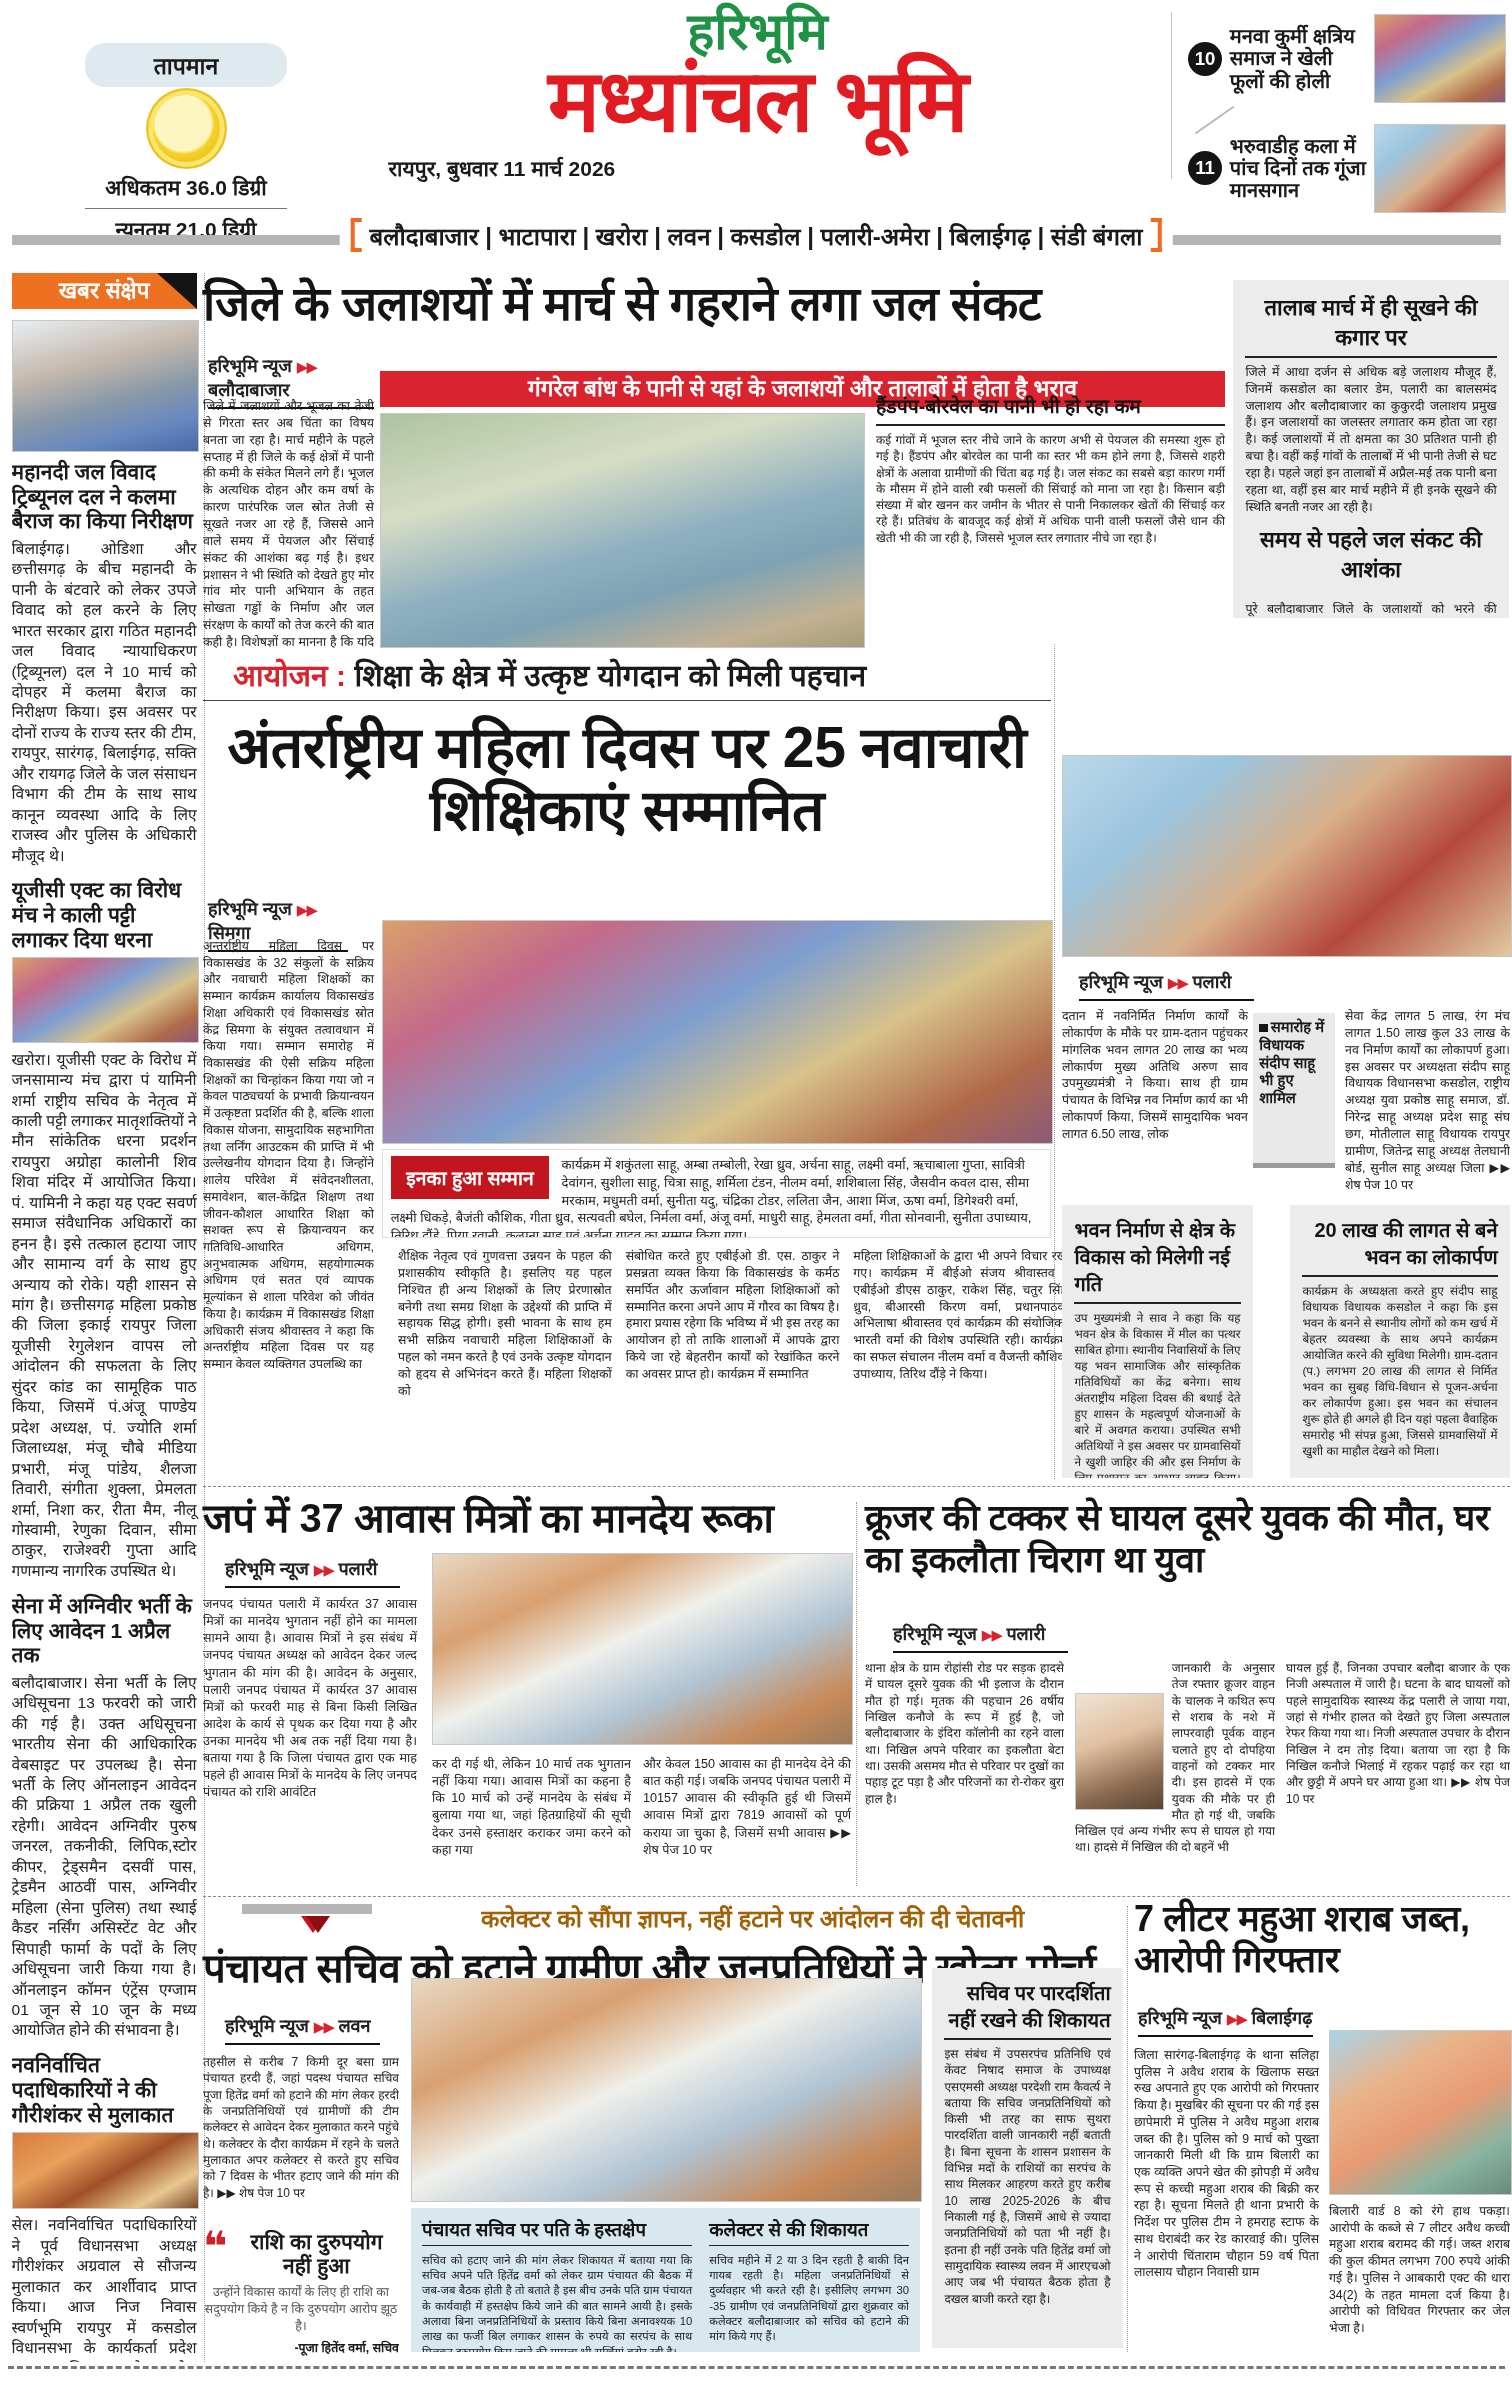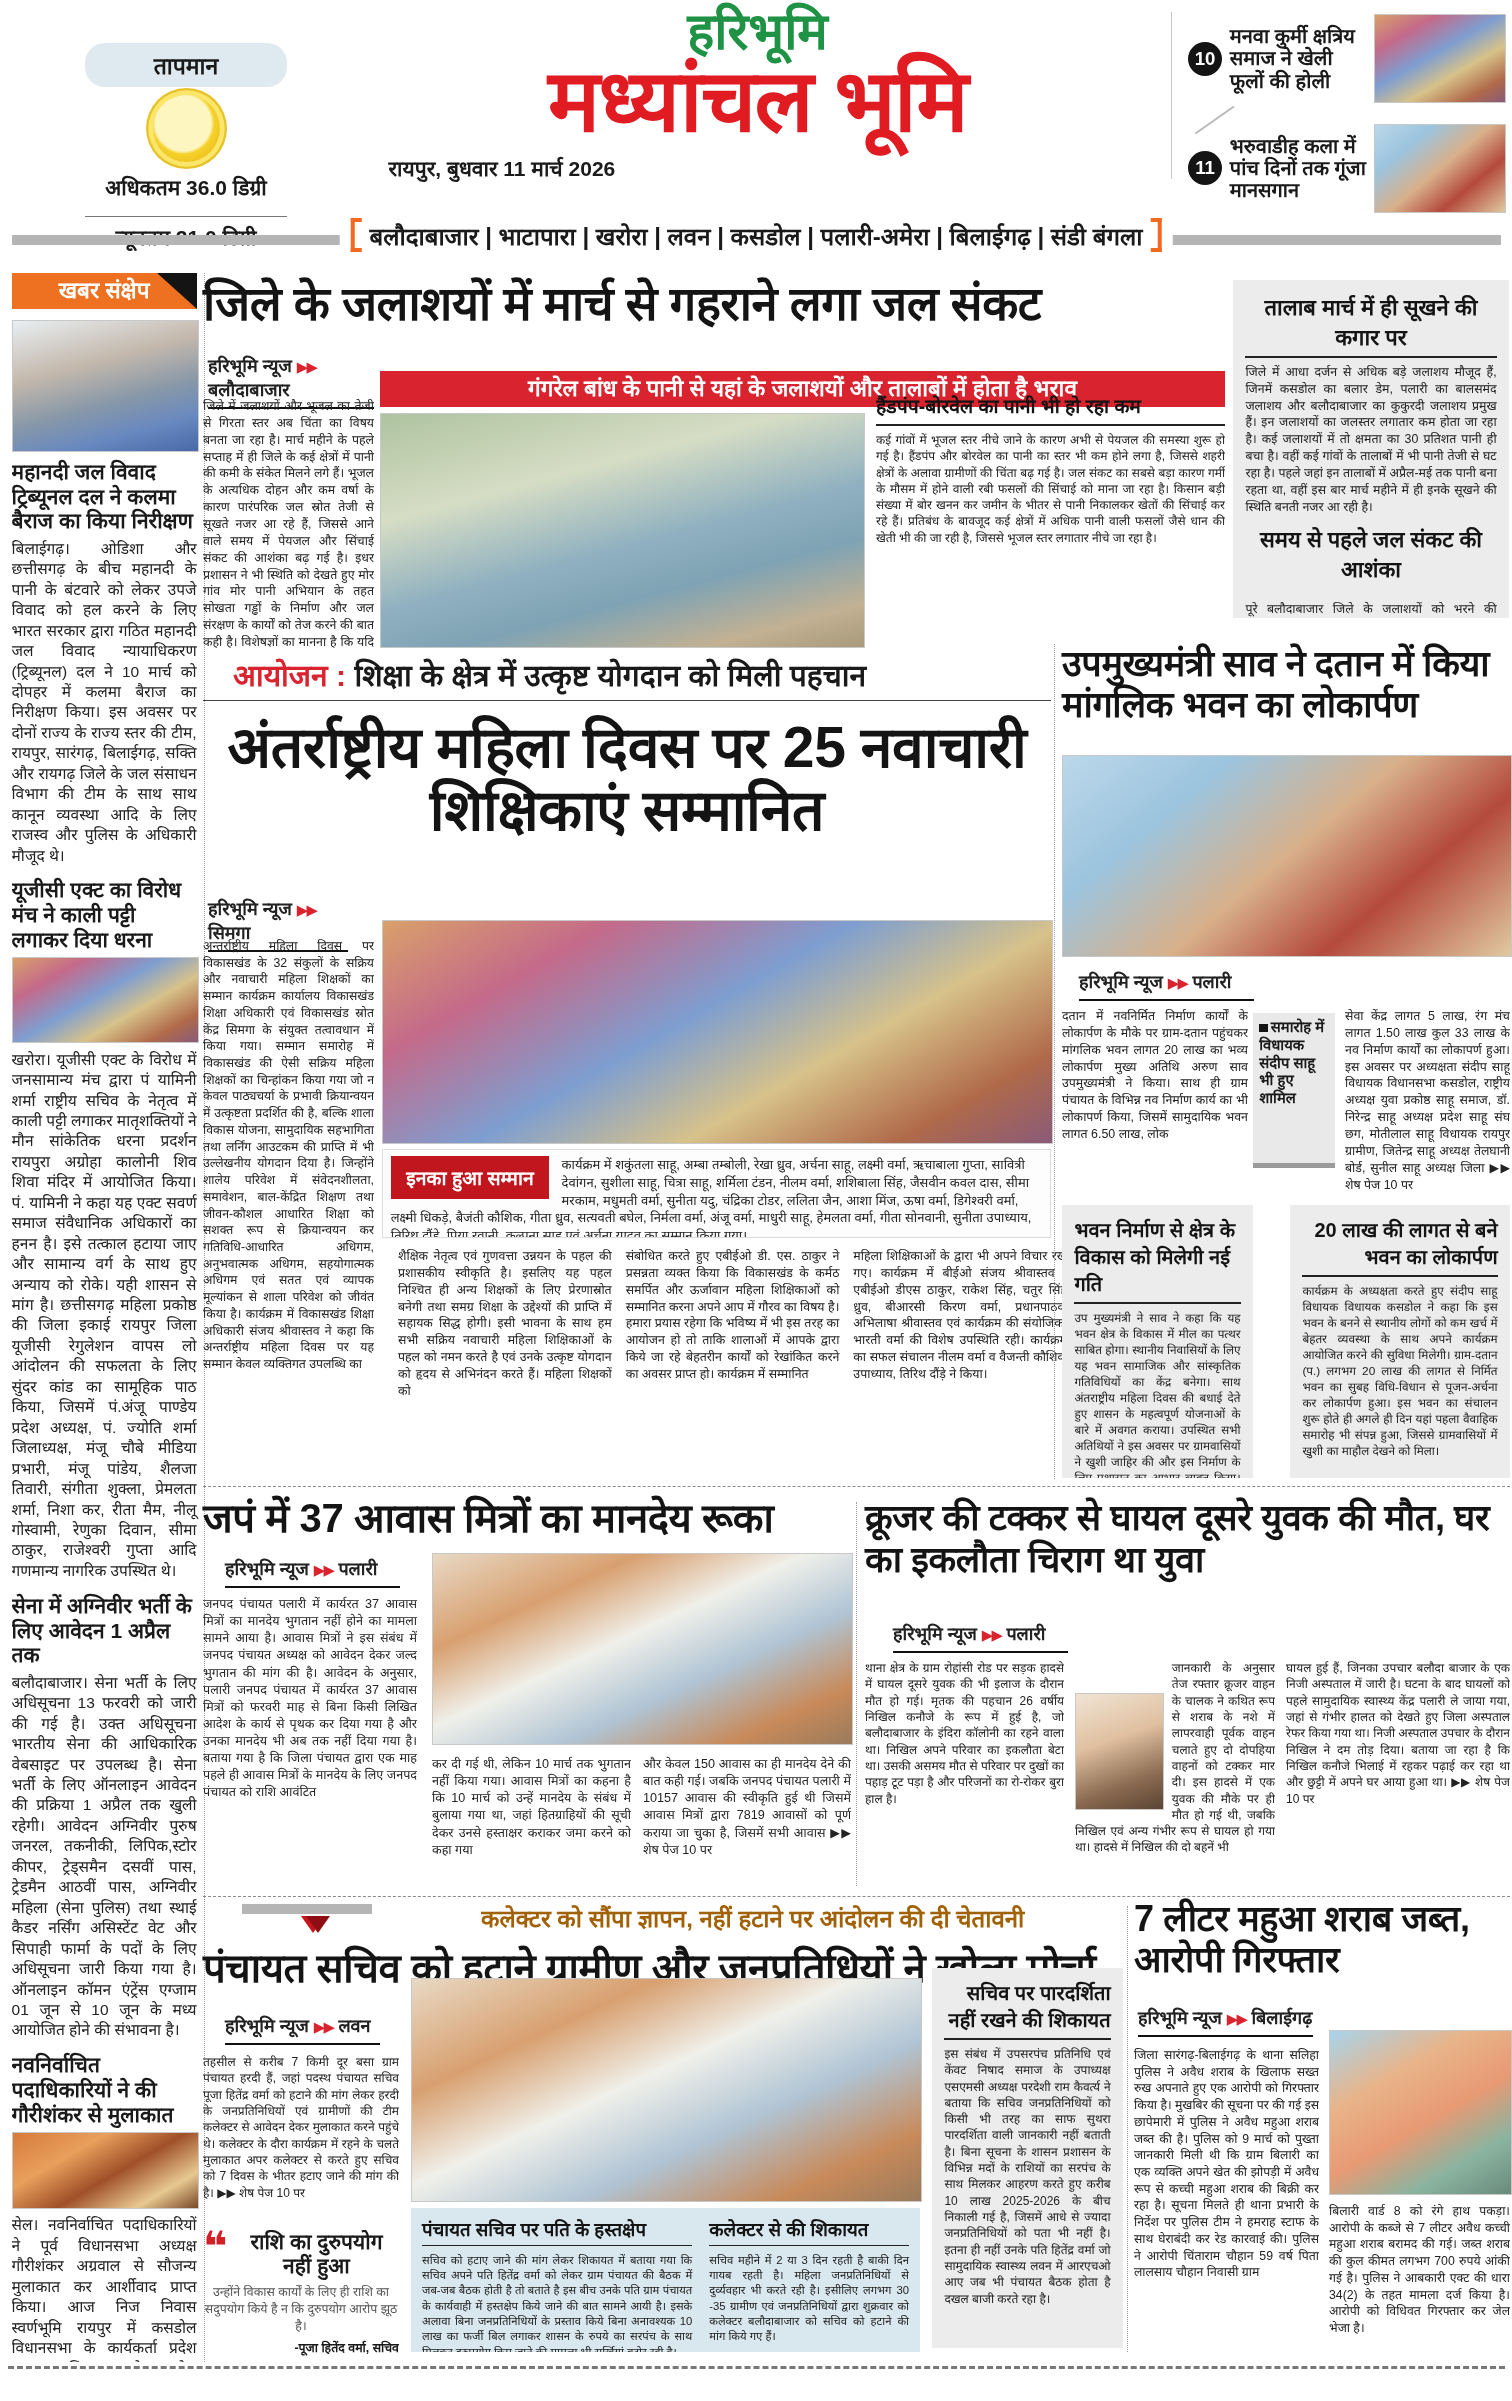--- a/index.html
+++ b/index.html
@@ -35,21 +35,21 @@
   .brbody{font-size:15.5px;line-height:1.32;color:#222;text-align:justify;}
 </style>
 </head>
 <body>
 
 <div id="paper">
 
   <div class="abs" style="left:85px;top:43px;width:202px;text-align:center;">
     <div style="background:#dfe9f0;border-radius:20px;padding:6.2px 0;font-size:23px;font-weight:900;">तापमान</div>
     <div class="sun"></div>
-    <div style="font-size:21px;font-weight:700;border-bottom:1.6px solid #777;padding-bottom:15px;">अधिकतम 36.0 डिग्री</div>
+    <div style="font-size:21px;font-weight:700;border-bottom:1.6px solid #777;padding-bottom:7px;">अधिकतम 36.0 डिग्री</div>
     <div style="font-size:21px;font-weight:700;padding-top:6.2px;">न्यूनतम 21.0 डिग्री</div>
   </div>
 
   <div class="abs" style="left:373px;top:6.2px;width:769px;text-align:center;">
     <div style="font-size:51px;font-weight:700;color:#1f9246;line-height:1;">हरिभूमि</div>
     <div style="font-size:87px;font-weight:900;color:#e01b22;line-height:1.02;letter-spacing:-1.6px;">मध्यांचल भूमि</div>
     <div style="font-size:21px;font-weight:700;text-align:left;margin-top:7.8px;padding-left:15.5px;">रायपुर, बुधवार 11 मार्च 2026</div>
   </div>
 
   <div class="abs" style="left:1171px;top:11.6px;height:167px;border-left:1.6px solid #c6c6c6;"></div>
@@ -155,21 +155,20 @@
   </div>
 
   <div class="abs" style="left:398px;top:1248px;width:669px;height:231px;overflow:hidden;display:flex;gap:14px;">
     <div class="bodytxt just" style="flex:1;">शैक्षिक नेतृत्व एवं गुणवत्ता उन्नयन के पहल की प्रशासकीय स्वीकृति है। इसलिए यह पहल निश्चित ही अन्य शिक्षकों के लिए प्रेरणास्रोत बनेगी तथा समग्र शिक्षा के उद्देश्यों की प्राप्ति में सहायक सिद्ध होगी। इसी भावना के साथ हम सभी सक्रिय नवाचारी महिला शिक्षिकाओं के पहल को नमन करते है एवं उनके उत्कृष्ट योगदान को हृदय से अभिनंदन करते हैं। महिला शिक्षकों को</div>
     <div class="bodytxt just" style="flex:1;">संबोधित करते हुए एबीईओ डी. एस. ठाकुर ने प्रसन्नता व्यक्त किया कि विकासखंड के कर्मठ समर्पित और ऊर्जावान महिला शिक्षिकाओं को सम्मानित करना अपने आप में गौरव का विषय है। हमारा प्रयास रहेगा कि भविष्य में भी इस तरह का आयोजन हो तो ताकि शालाओं में आपके द्वारा किये जा रहे बेहतरीन कार्यों को रेखांकित करने का अवसर प्राप्त हो। कार्यक्रम में सम्मानित</div>
     <div class="bodytxt just" style="flex:1;">महिला शिक्षिकाओं के द्वारा भी अपने विचार रखे गए। कार्यक्रम में बीईओ संजय श्रीवास्तव , एबीईओ डीएस ठाकुर, राकेश सिंह, चतुर सिंह ध्रुव, बीआरसी किरण वर्मा, प्रधानपाठक अभिलाषा श्रीवास्तव एवं कार्यक्रम की संयोजिका भारती वर्मा की विशेष उपस्थिति रही। कार्यक्रम का सफल संचालन नीलम वर्मा व वैजन्ती कौशिक उपाध्याय, तिरिथ दौंड़े ने किया।</div>
   </div>
 
   <div class="abs vdot" style="left:1054px;top:644px;height:835px;"></div>
 
-  <div class="abs headline" style="left:1062px;top:643px;width:448px;font-size:36px;line-height:1.14;">उपमुख्यमंत्री साव ने दतान में किया मांगलिक भवन का लोकार्पण</div>
 
   <div class="abs photo event" style="left:1062px;top:755px;width:448px;height:200px;"></div>
 
   <div class="abs byline" style="left:1079px;top:967px;width:175px;">
     <span>हरिभूमि न्यूज</span>
     <span class="arr">▶▶</span>
     <span class="loc">पलारी</span>
   </div>
 
   <div class="abs bodytxt just" style="left:1062px;top:1008px;width:186px;height:185px;overflow:hidden;">दतान में नवनिर्मित निर्माण कार्यों के लोकार्पण के मौके पर ग्राम-दतान पहुंचकर मांगलिक भवन लागत 20 लाख का भव्य लोकार्पण मुख्य अतिथि अरुण साव उपमुख्यमंत्री ने किया। साथ ही ग्राम पंचायत के विभिन्न नव निर्माण कार्य का भी लोकापर्ण किया, जिसमें सामुदायिक भवन लागत 6.50 लाख, लोक</div>

